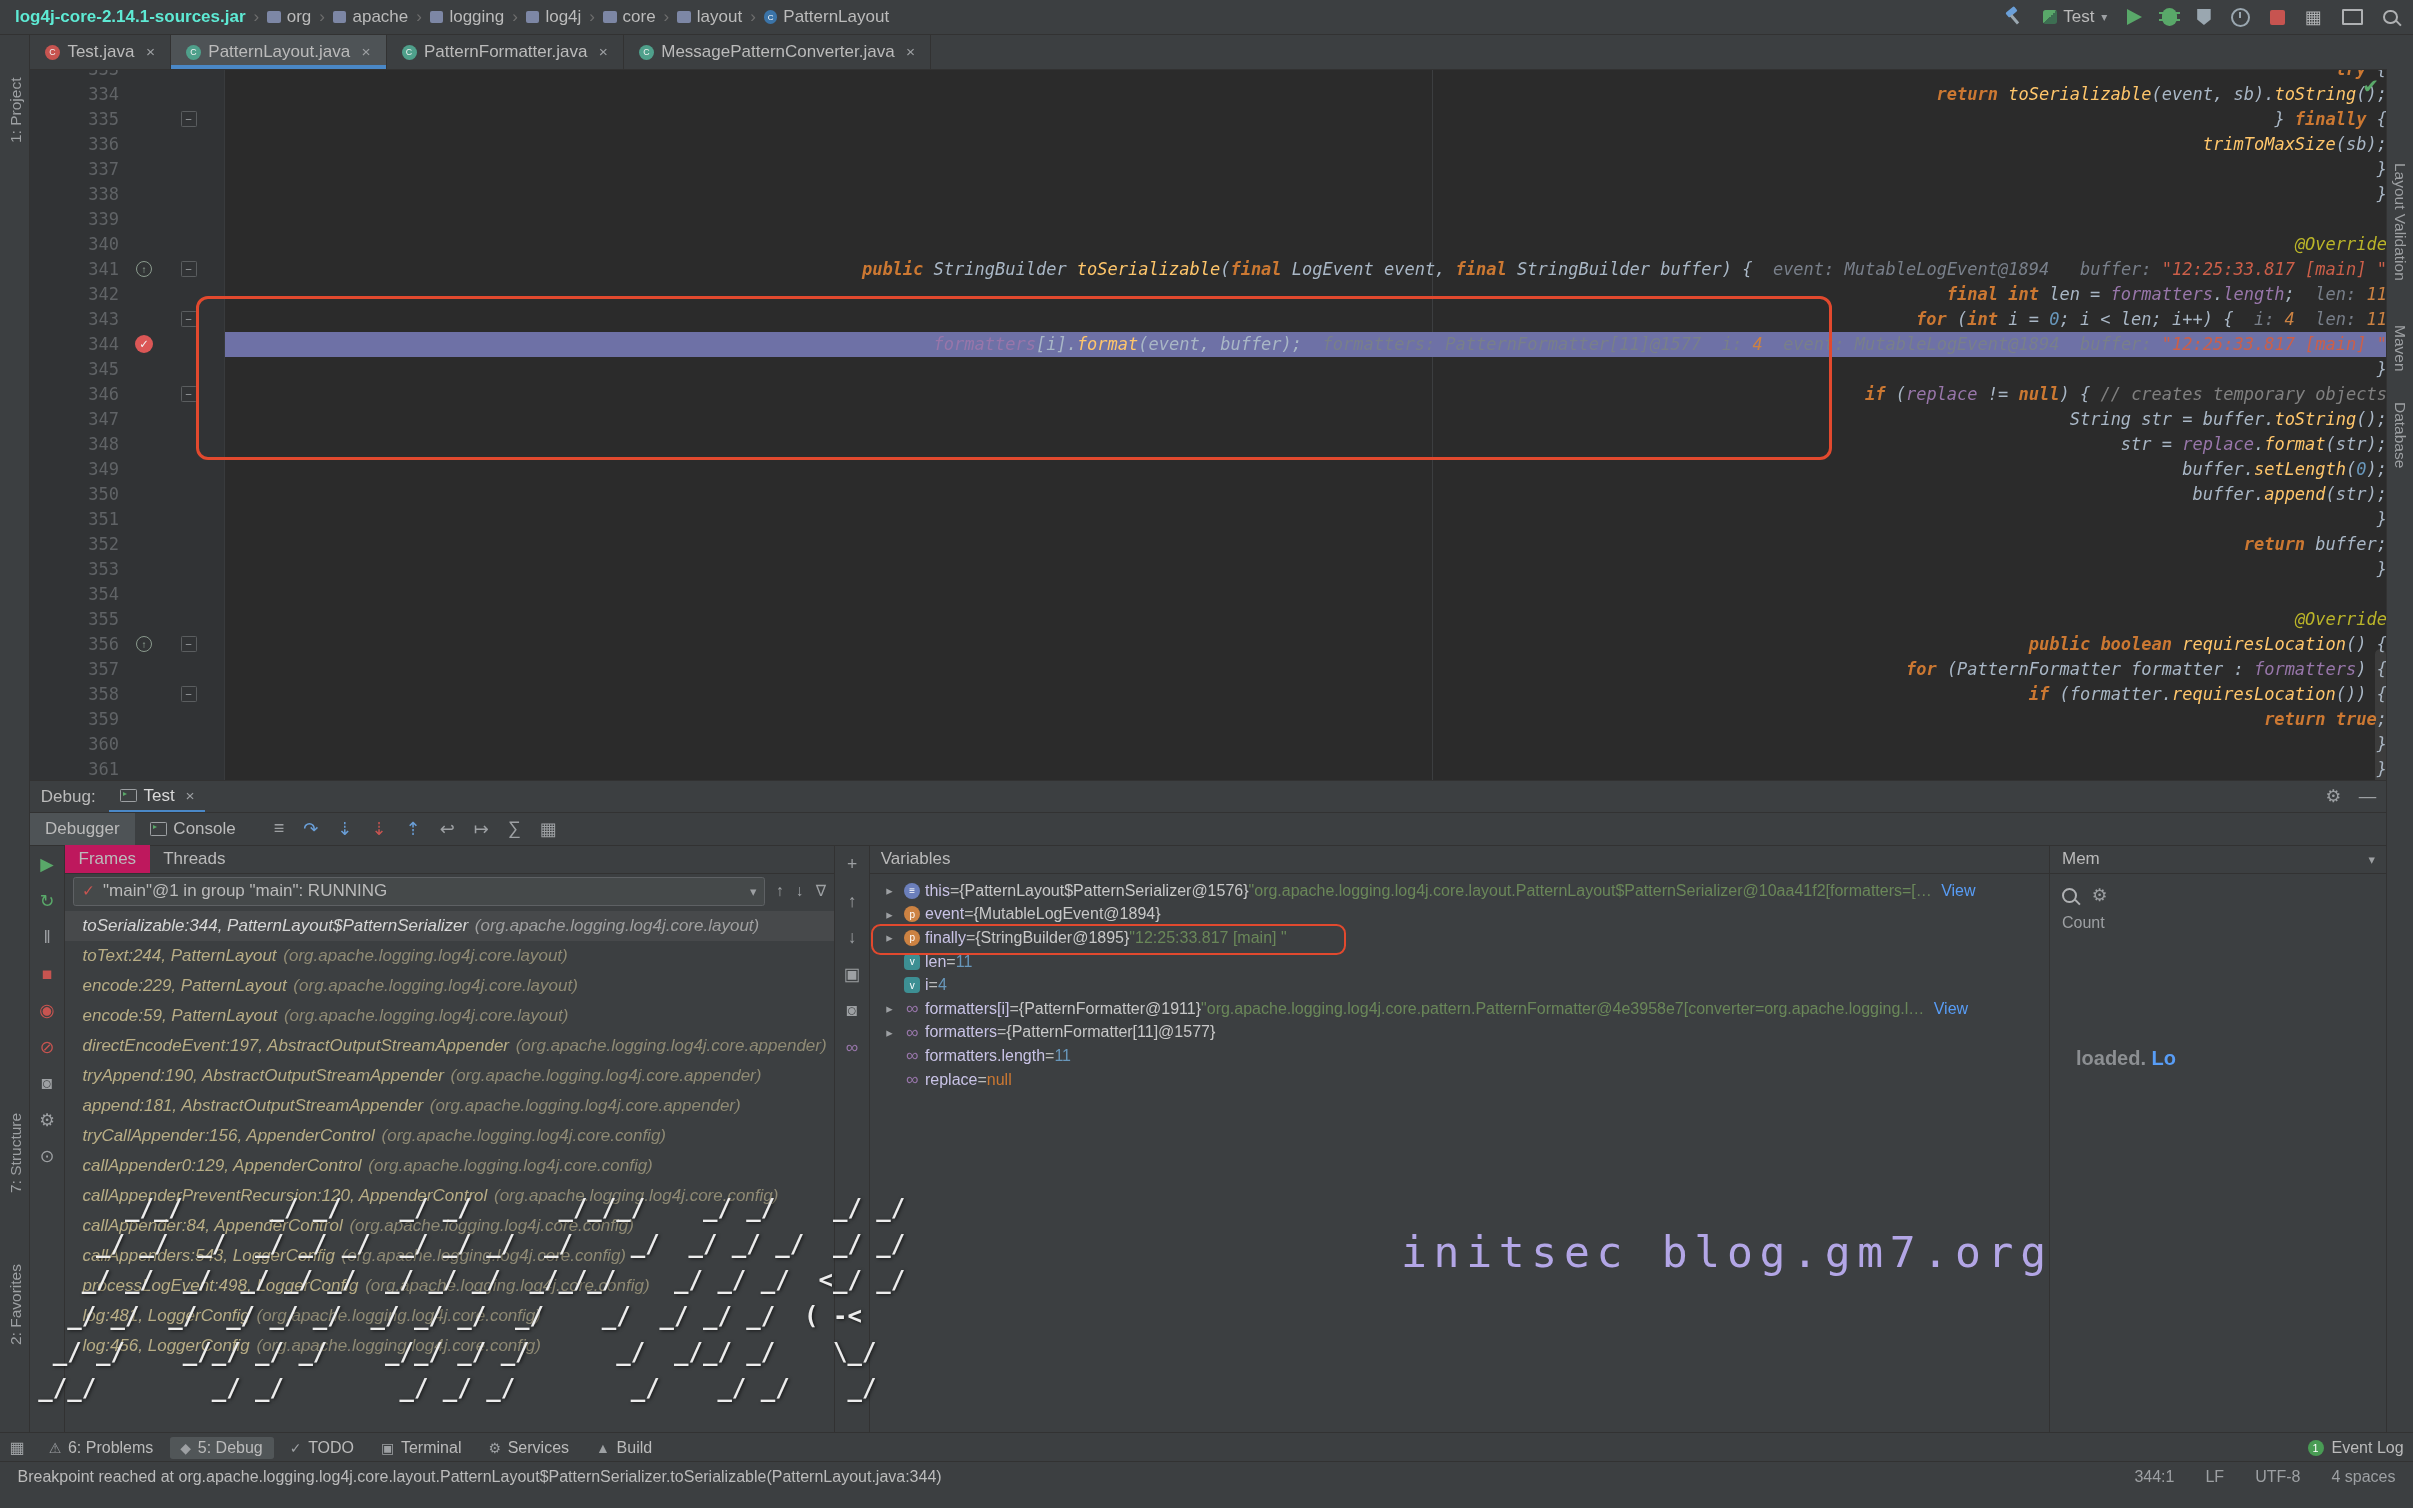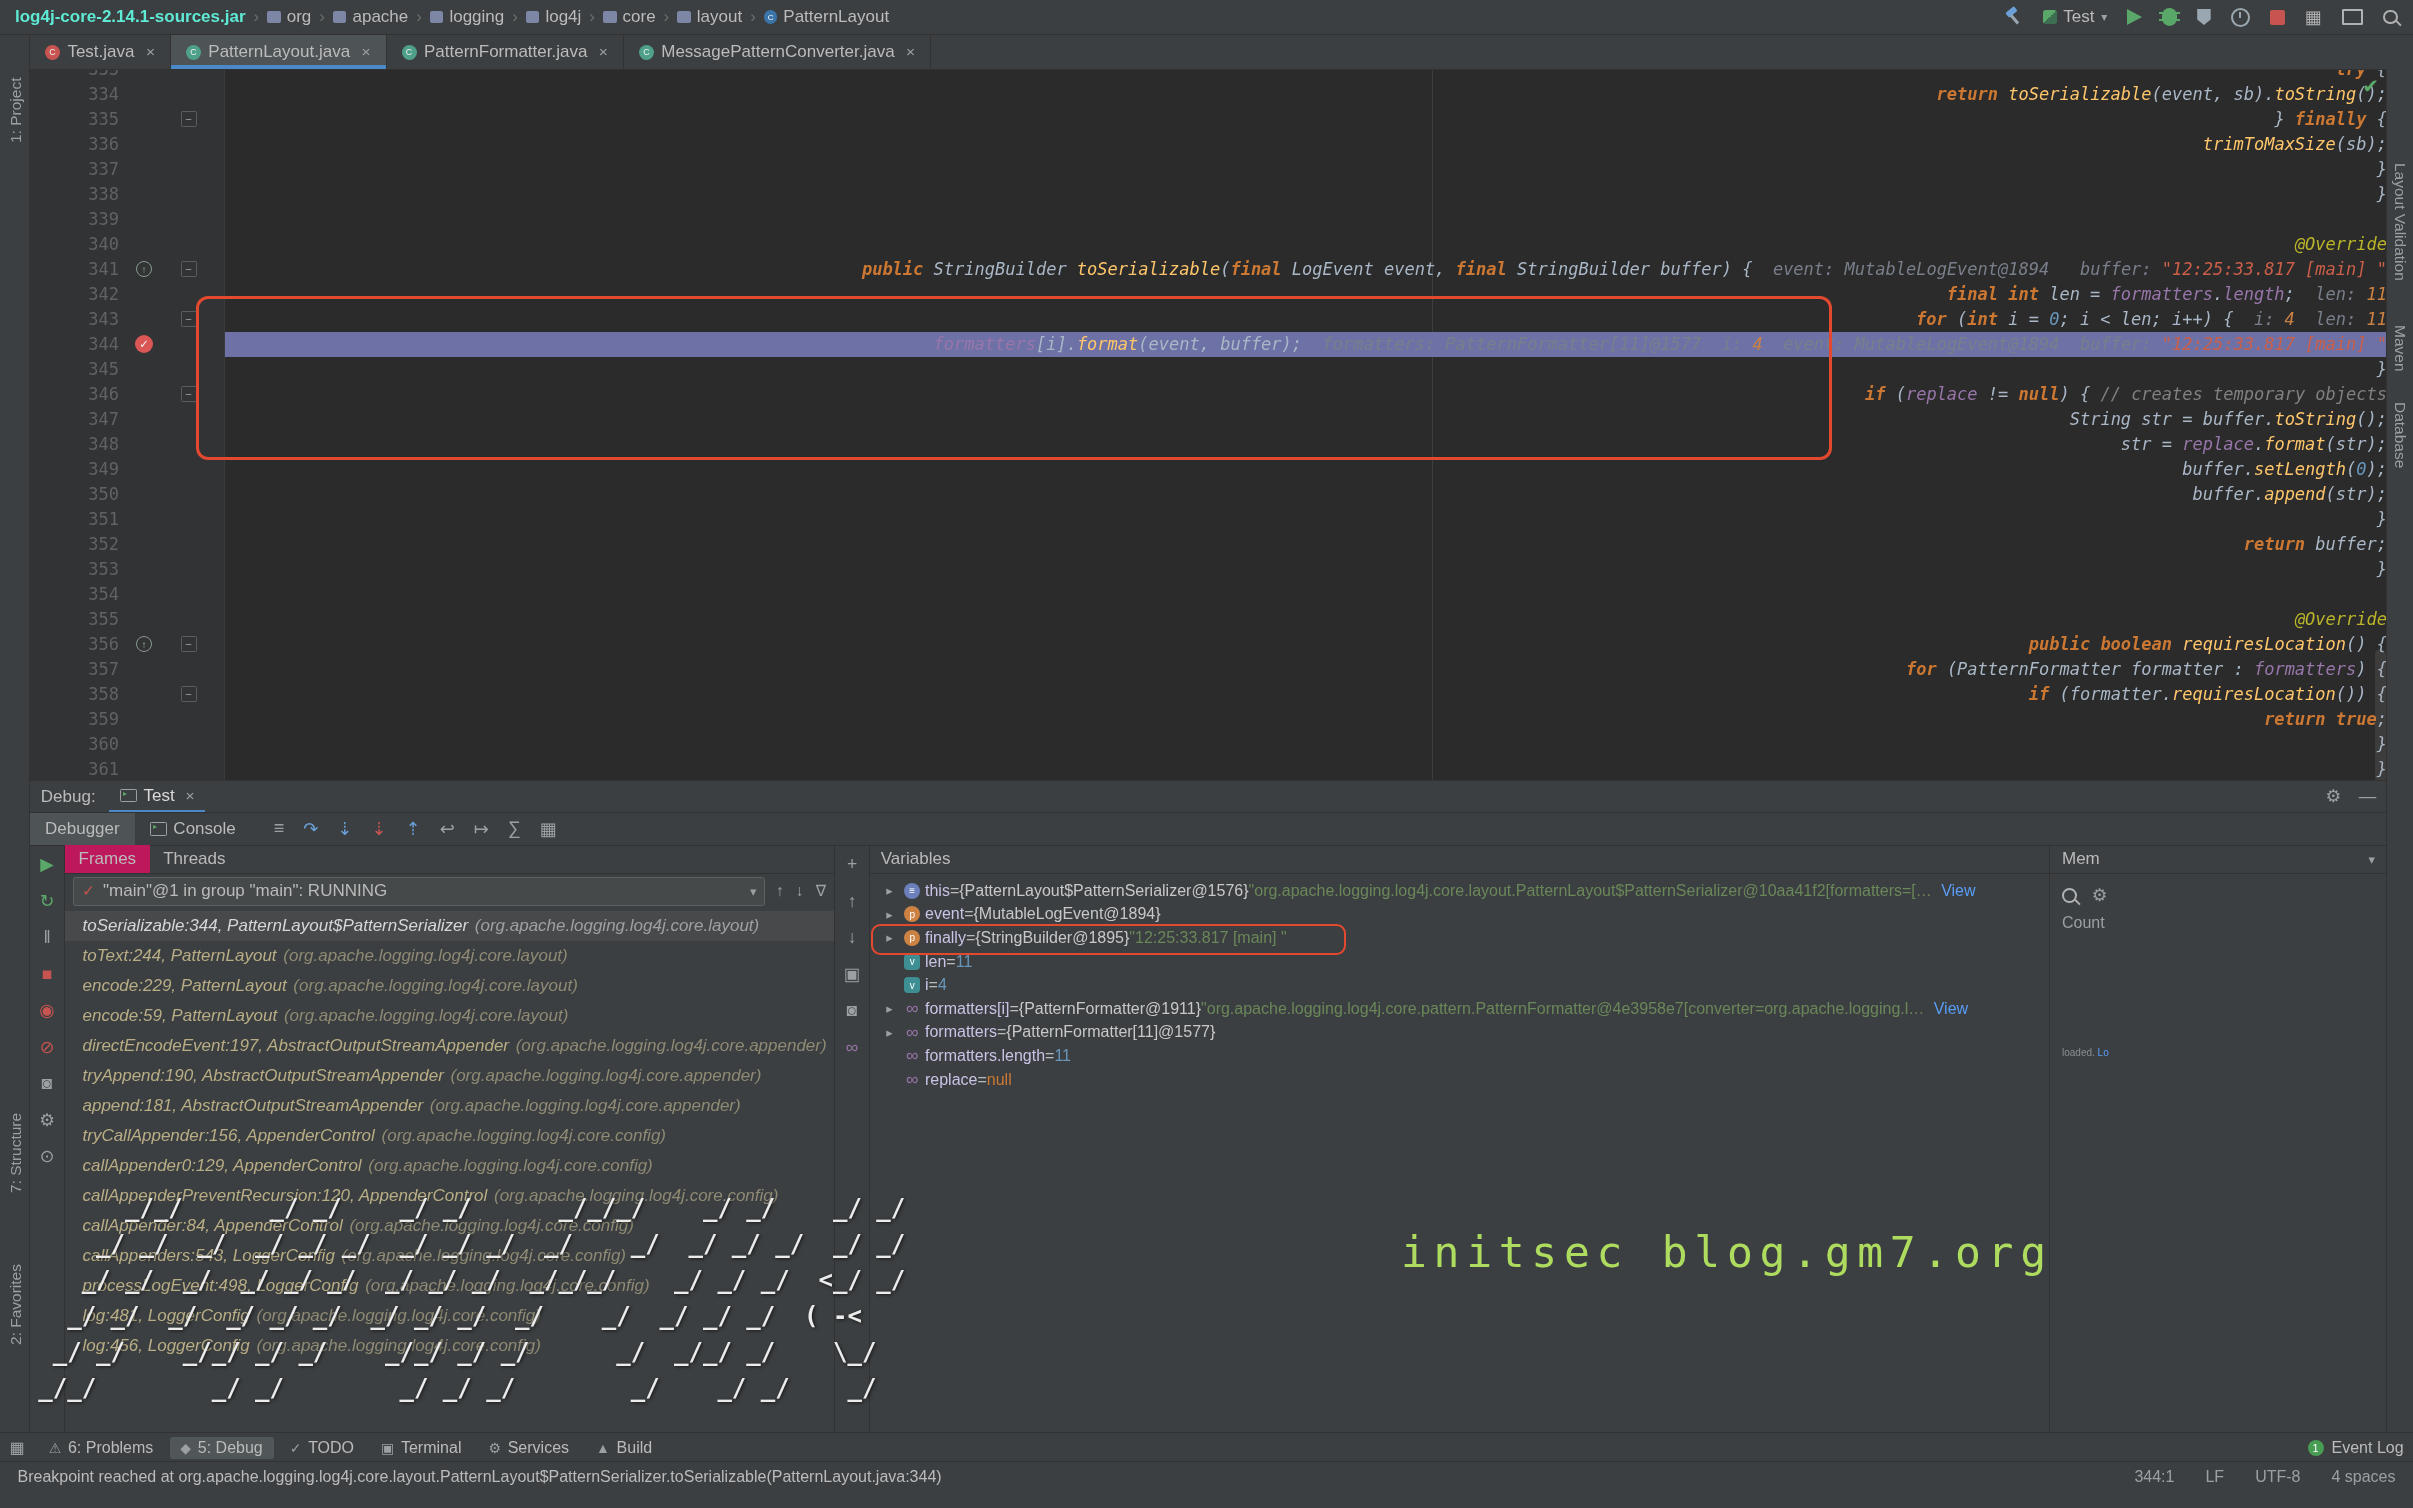--- a/index.html
+++ b/index.html
@@ -152,21 +152,21 @@
   .vnum{color:#6897bb;} .vkw{color:#cc7832;}
   .vlink{color:#589df6;margin-left:9.4px;}
   .anno2{position:absolute;left:1.3px;top:79px;width:471px;height:27px;border:2.7px solid #e2492e;
          border-radius:9.4px;z-index:5;pointer-events:none;}
   .mem{width:337px;flex:none;position:relative;box-sizing:border-box;}
   .mem-head{height:28px;display:flex;align-items:center;justify-content:space-between;
             padding:0 12px;border-bottom:0.7px solid #323232;}
   .mem-tools{display:flex;gap:15px;padding:10.8px 12px 4px 12px;color:#9da0a3;align-items:center;}
   .gear{font-size:17.5px;color:#9da0a3;}
   .mem-count{padding:4px 12px;color:#9da0a3;font-size:16px;}
-  .mem-msg{position:absolute;left:12px;top:202px;font-size:10px;color:#8c8f92;white-space:nowrap;}
+  .mem-msg{position:absolute;left:26px;top:202px;font-size:20px;color:#8c8f92;white-space:nowrap;font-weight:bold;}
   .mem-msg .lk{color:#589df6;}
 
   
   .bstripe{position:absolute;left:0;top:1432px;width:2413px;height:30px;background:#3c3f41;
            border-top:0.7px solid #323232;display:flex;align-items:center;gap:5.4px;
            padding:0 9.4px;box-sizing:border-box;font-size:16px;z-index:3;}
   .switcher{color:#9da0a3;font-size:16px;margin-right:8px;}
   .bitem{display:flex;align-items:center;gap:6.7px;padding:2px 10.8px;border-radius:2.7px;color:#bbbbbb;}
   .bitem.active{background:#515658;}
   .bitem .g{color:#9da0a3;font-size:14px;}
@@ -175,21 +175,21 @@
          display:flex;align-items:center;justify-content:center;}
   .status{position:absolute;left:0;top:1461px;width:2413px;height:47px;background:#3c3f41;
           border-top:0.7px solid #323232;display:flex;align-items:flex-start;
           padding:6px 17.5px 0 17.5px;box-sizing:border-box;font-size:16px;z-index:3;gap:33px;}
   .status-right{margin-left:auto;display:flex;gap:31px;color:#9da0a3;}
 
   
   .art{position:absolute;left:9.4px;top:1166px;z-index:60;color:#ececec;
        font:bold 24px/36px "DejaVu Sans Mono",monospace;white-space:pre;
        text-shadow:1.3px 1.3px 3.4px rgba(0,0,0,.65);pointer-events:none;}
-  .watermark{position:absolute;left:1401px;top:1227px;z-index:30;color:#bef264;opacity:.88;
+  .watermark{position:absolute;left:1401px;top:1227px;z-index:30;color:#c4b5fd;opacity:.88;
              font:43px "DejaVu Sans Mono",monospace;letter-spacing:6.7px;pointer-events:none;}
 </style>
 </head>
 <body>
 
 <div class="topbar">
   <div class="crumbs">
       <span class="crumb first">
         <span class="bl">log4j-core-2.14.1-sources.jar</span>
       </span>

